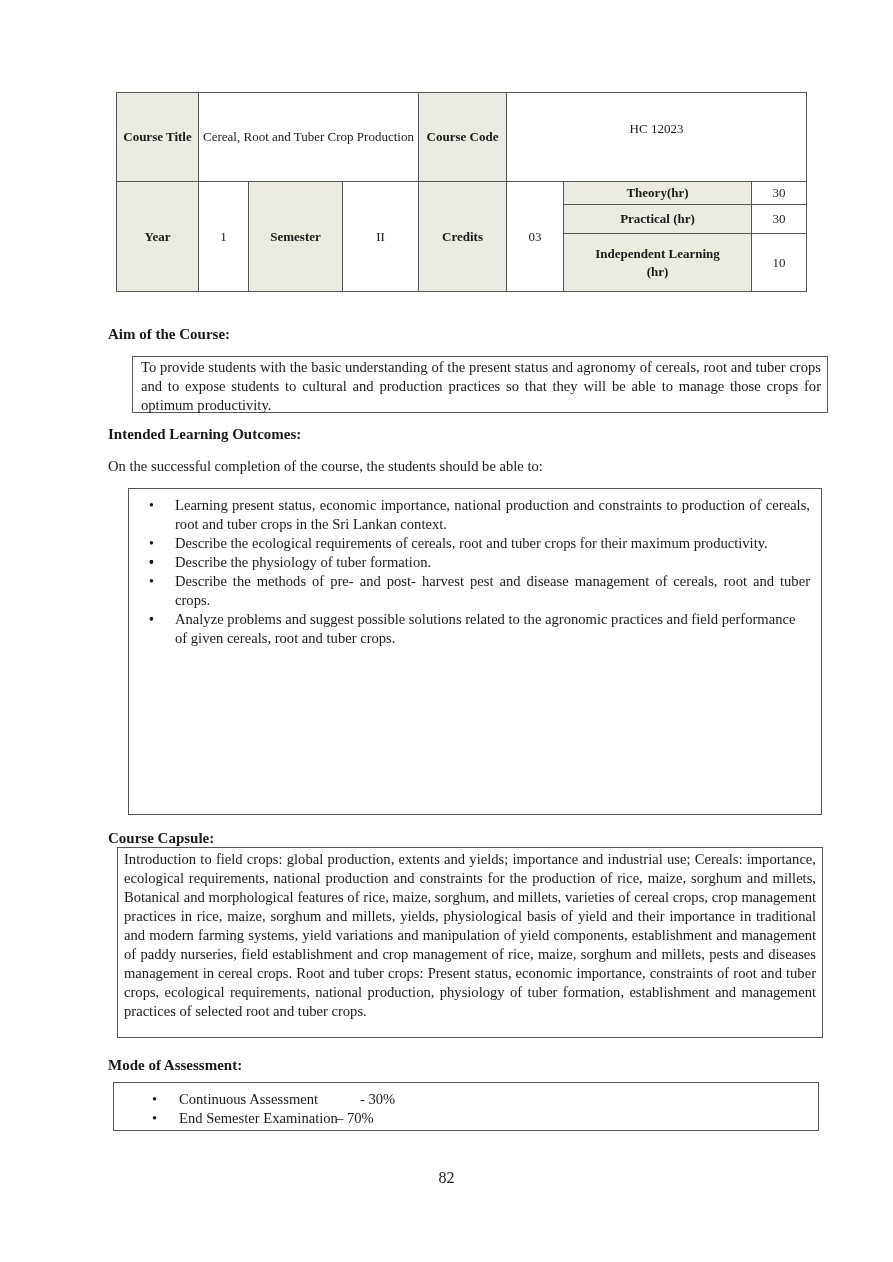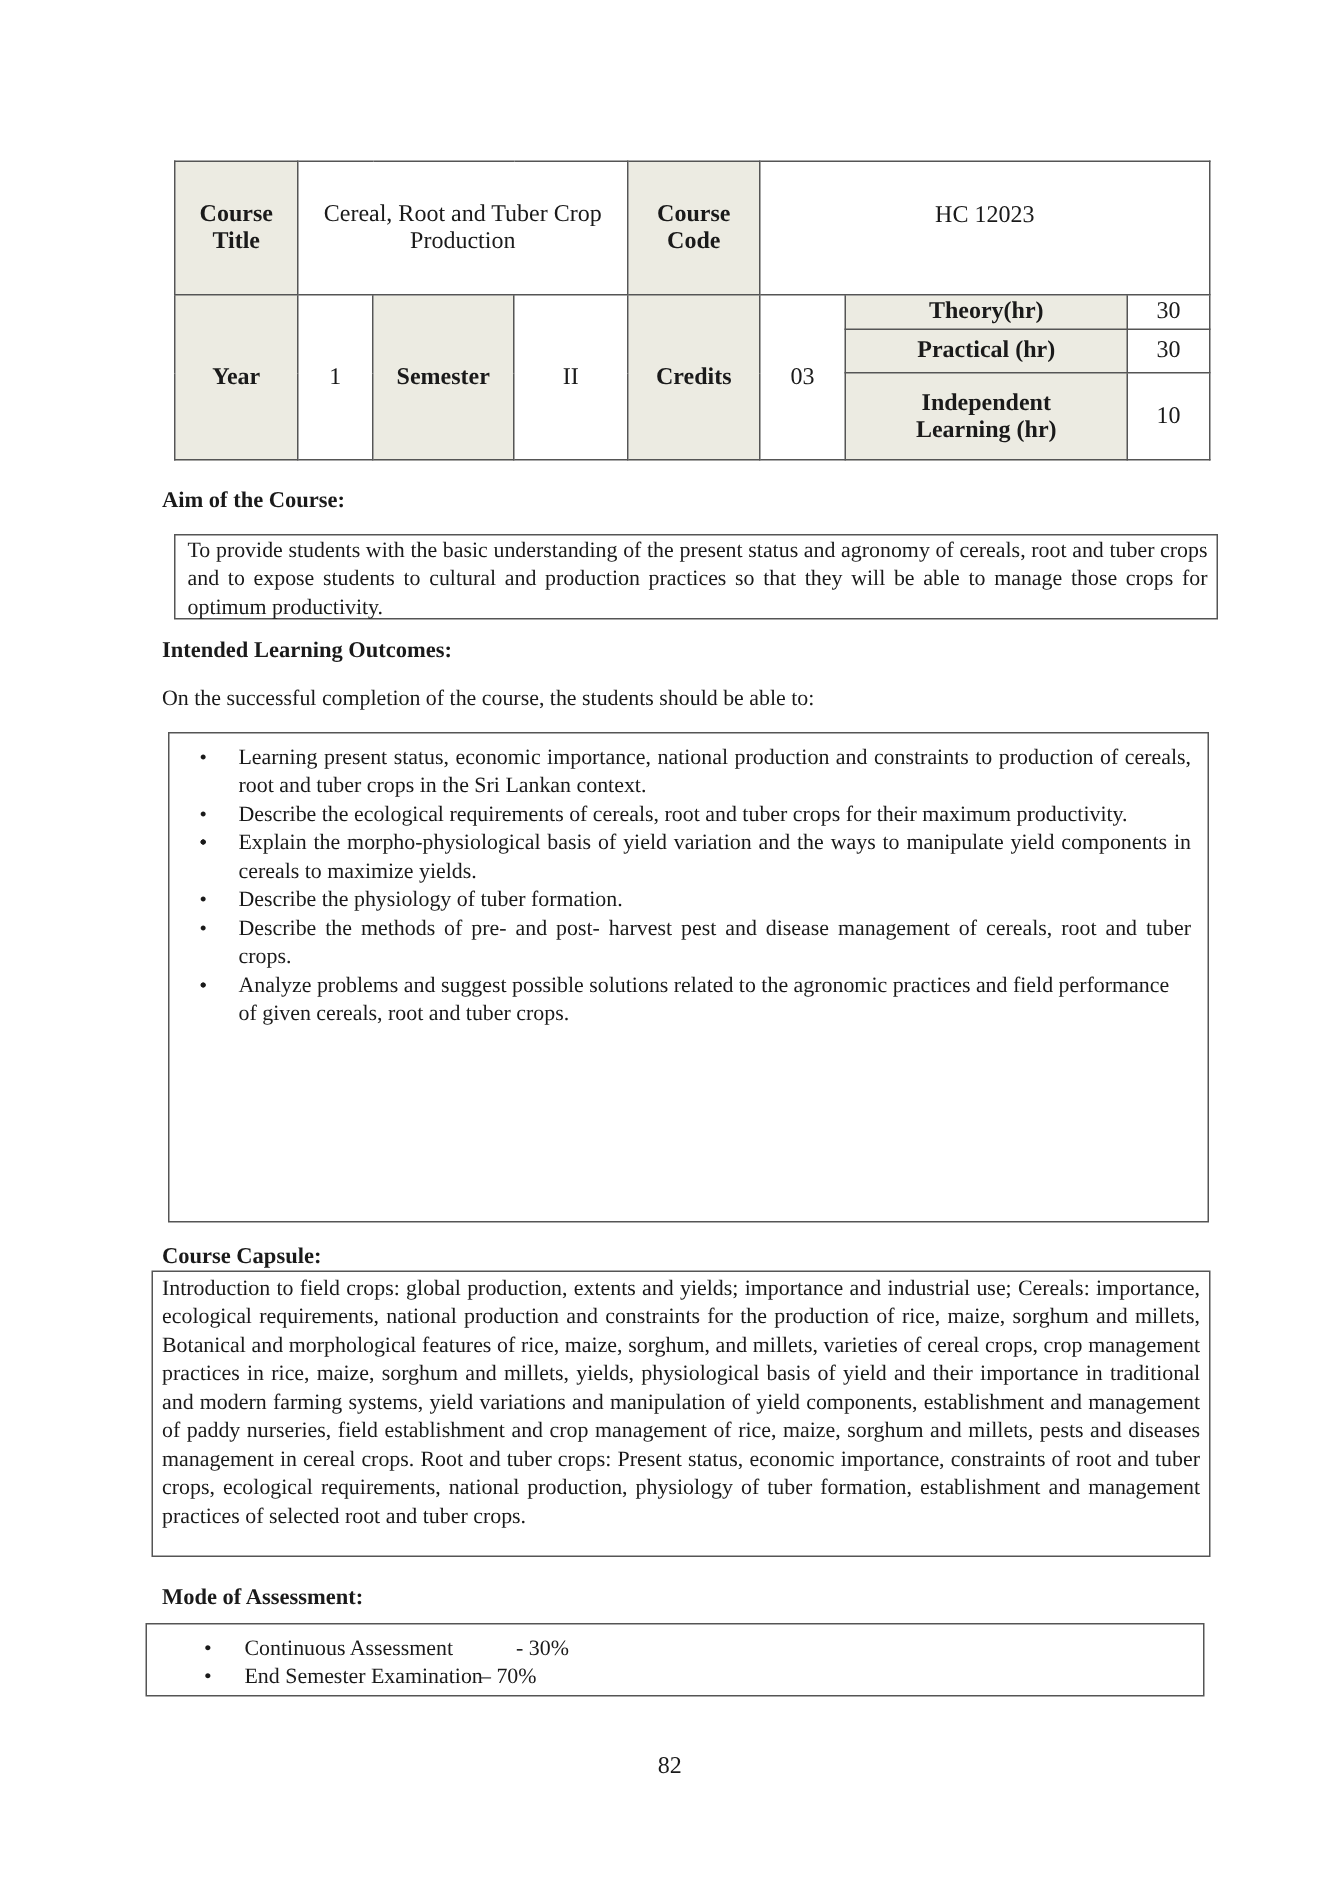--- a/index.html
+++ b/index.html
@@ -4,33 +4,33 @@
 <style>
   html, body { margin: 0; padding: 0; background: #ffffff; }
   body {
     width: 893px; height: 1262px; position: relative; overflow: hidden;
     font-family: "Liberation Serif", "DejaVu Serif", serif;
     color: #1a1a1a;
   }
   .abs { position: absolute; }
   
   table.info {
-    position: absolute; left: 116px; top: 107px;
+    position: absolute; left: 116px; top: 92px;
     width: 690px; border-collapse: collapse; table-layout: fixed;
-    font-size: 16px;
+    font-size: 13px;
   }
   table.info td {
     border: 1px solid #555; text-align: center; vertical-align: middle;
     padding: 0 4px; line-height: 18px;
   }
   table.info td.hd { background: #ecebe2; font-weight: bold; }
   table.info td.val { background: #ffffff; font-weight: normal; }
   table.info td.sub { height: 22px; }
   .heading { font-weight: bold; font-size: 15px; }
-  .box { position: absolute; border: 1px solid #555; box-sizing: border-box; }
+  .box { position: absolute; border: 1px solid #555; box-sizing: border-box; margin-left: 16px; }
   .para { font-size: 14.6px; line-height: 19px; text-align: justify; }
   ul.ilo { margin: 0; padding: 0; list-style: none; }
   ul.ilo li {
     position: relative; padding-left: 44px; font-size: 14.6px; line-height: 19px;
     text-align: justify;
   }
   ul.ilo li .bul {
     position: absolute; left: 18px; top: 0; font-size: 14px;
   }
   .pagenum { font-size: 16px; }
@@ -83,21 +83,21 @@
 </div>
 
 <div class="abs heading" style="left:108px; top:426px;">Intended Learning Outcomes:</div>
 <div class="abs para" style="left:108px; top:457px;">On the successful completion of the course, the students should be able to:</div>
 <div class="box" style="left:112px; top:488px; width:694px; height:327px; padding:7px 11px 0 2px; border-width:1.5px;">
   <ul class="ilo">
     <li><span class="bul">•</span><span>Learning present status, economic importance, national production and constraints to production of cereals, root and tuber crops in the Sri Lankan context.</span></li>
     <li><span class="bul">•</span><span>Describe the ecological requirements of cereals, root and tuber crops for their maximum productivity.</span></li>
     <li><span class="bul">•</span></li>
     <li><span class="bul">•</span></li>
-    <li><span class="bul">•</span><span>Explain the morpho-physiological basis of yield variation and the ways to manipulate yield components in cereals to maximize yields.</span></li>
+    <li><span class="bul">•</span></li>
     <li><span class="bul">•</span><span>Describe the physiology of tuber formation.</span></li>
     <li><span class="bul">•</span><span>Describe the methods of pre- and post- harvest pest and disease management of cereals, root and tuber crops.</span></li>
     <li><span class="bul">•</span></li>
     <li style="text-align:left"><span class="bul">•</span><span>Analyze problems and suggest possible solutions related to the agronomic practices and field performance of given cereals, root and tuber crops.</span></li>
   </ul>
 </div>
 
 <div class="abs heading" style="left:108px; top:830px;">Course Capsule:</div>
 <div class="box" style="left:101px; top:847px; width:706px; height:191px; padding:2px 6px 17px 6px;">
   <div class="para">Introduction to field crops:  global production, extents and yields; importance and industrial use; Cereals: importance, ecological requirements, national production and constraints for the production of rice, maize, sorghum and millets, Botanical and morphological features of rice, maize, sorghum, and millets, varieties of cereal crops,   crop management practices in rice, maize, sorghum and millets, yields, physiological basis of yield and their importance in traditional and modern farming systems, yield variations and manipulation of yield components,  establishment and management of paddy nurseries, field establishment and crop management of rice, maize, sorghum and millets, pests and diseases management in cereal crops. Root and tuber crops: Present status, economic importance, constraints of root and tuber crops, ecological requirements, national production, physiology of tuber formation, establishment and management practices of selected root and tuber crops.</div>

